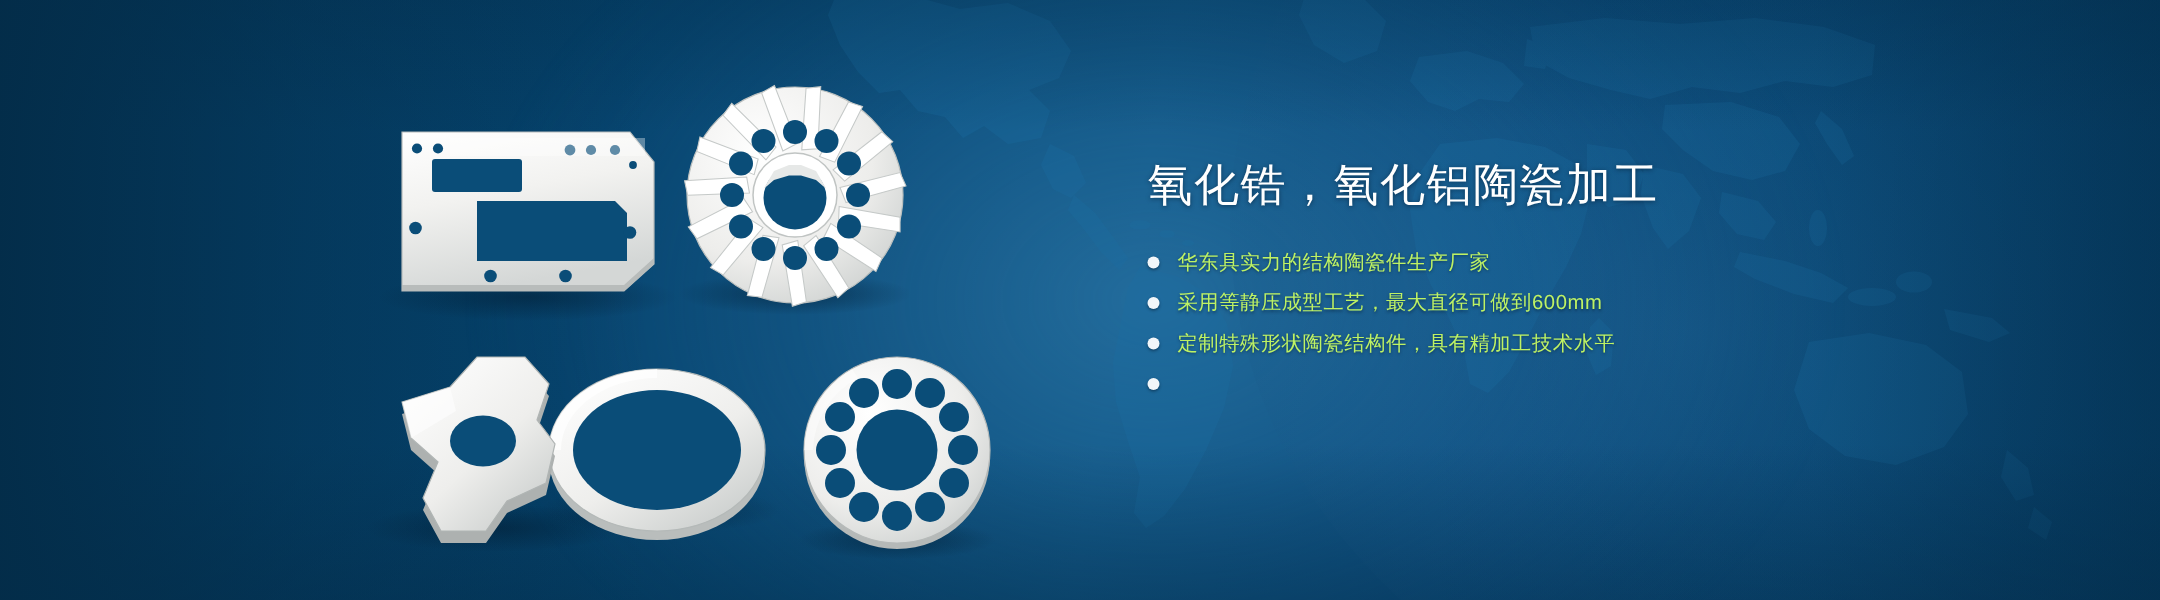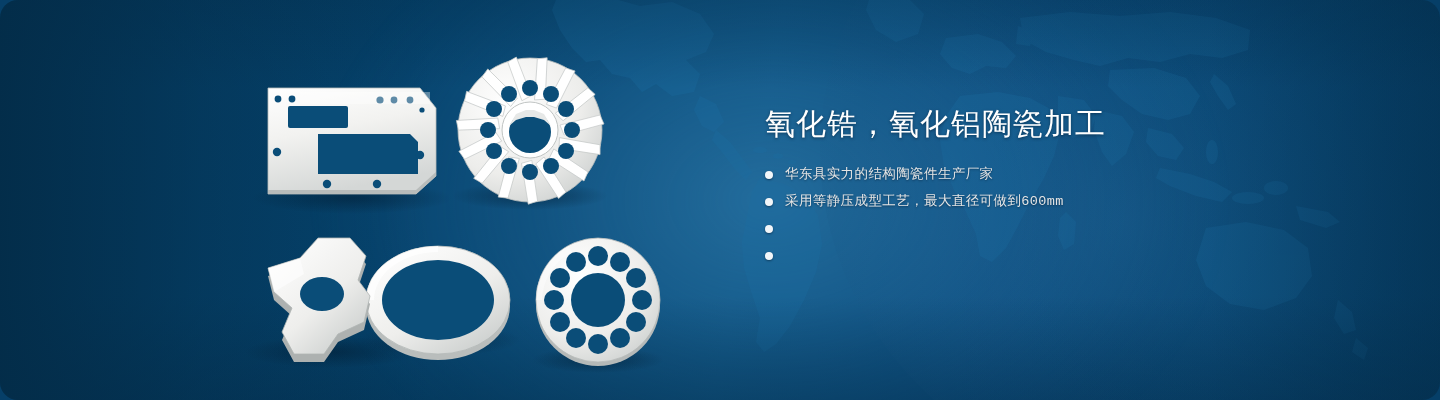--- a/index.html
+++ b/index.html
@@ -11,21 +11,20 @@
     font-family: "Liberation Sans", "DejaVu Sans", sans-serif;
   }
 
   
   .banner {
     position: relative;
     width: 1440px;
     height: 400px;
     overflow: hidden;
     background: #06456f;
-    border-radius: 18px;
   }
 
   
   .bg-base {
     position: absolute;
     inset: 0;
     background: linear-gradient(100deg, #053c62 0%, #05436d 28%, #0a5280 52%, #07497a 70%, #064471 88%, #053f6a 100%);
   }
   .bg-glow {
     position: absolute;
@@ -109,25 +108,24 @@
     height: 8px;
     border-radius: 50%;
     background: #f2f6f9;
     flex: 0 0 8px;
     margin-right: 12px;
     box-shadow: 0 1px 2px rgba(0,18,36,0.45);
   }
   .bullet-text {
     font-size: 13.5px;
     line-height: 18px;
-    color: #e5e5e5;
+    color: #bef264;
     letter-spacing: 0.4px;
     white-space: nowrap;
     text-shadow: 0 1px 2px rgba(0,20,40,0.5);
-    font-family: Liberation Mono, monospace;
   }
 </style>
 </head>
 <body>
 
 <div class="banner">
 
   <div class="bg-base"></div>
   <div class="bg-glow"></div>
   <div class="bg-glow-2"></div>
@@ -328,20 +326,21 @@
       <li class="bullet">
         <span class="bullet-dot"></span>
         <span class="bullet-text">华东具实力的结构陶瓷件生产厂家</span>
       </li>
       <li class="bullet">
         <span class="bullet-dot"></span>
         <span class="bullet-text">采用等静压成型工艺，最大直径可做到600mm</span>
       </li>
       <li class="bullet">
         <span class="bullet-dot"></span>
+        <span class="bullet-text">定制特殊形状陶瓷结构件，具有精加工技术水平</span>
       </li>
       <li class="bullet">
         <span class="bullet-dot"></span>
       </li>
     </ul>
   </div>
 
 </div>
 
 </body></html>

